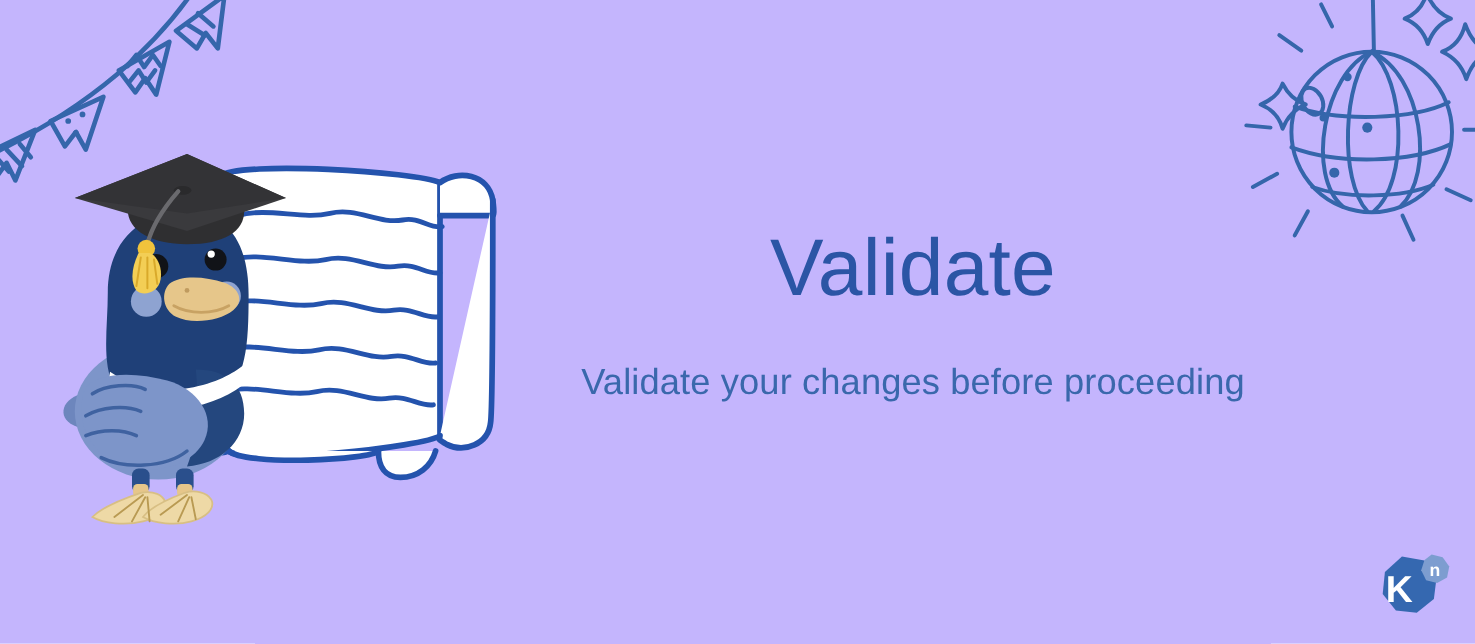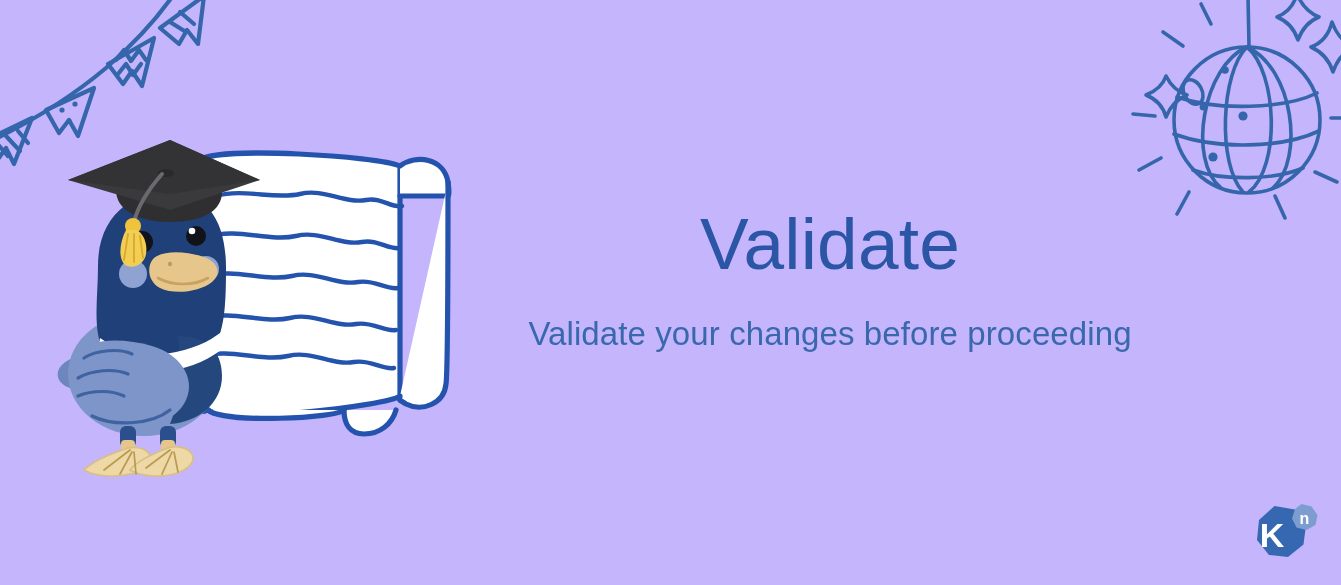--- a/index.html
+++ b/index.html
@@ -66,21 +66,21 @@
     font-family: "Liberation Sans", sans-serif;
     font-size: 73px;
     font-weight: 300;
     line-height: 1.08;
     color: #2b55a5;
     letter-spacing: 0.2px;
     white-space: nowrap;
   }
 
   #hero-subtitle {
-    margin-top: 30px;
+    margin-top: 43px;
     font-family: "Liberation Sans", sans-serif;
     font-size: 33px;
     font-weight: 400;
     line-height: 1.2;
     color: #3a68ac;
     letter-spacing: 0.1px;
     white-space: nowrap;
   }
 
   

